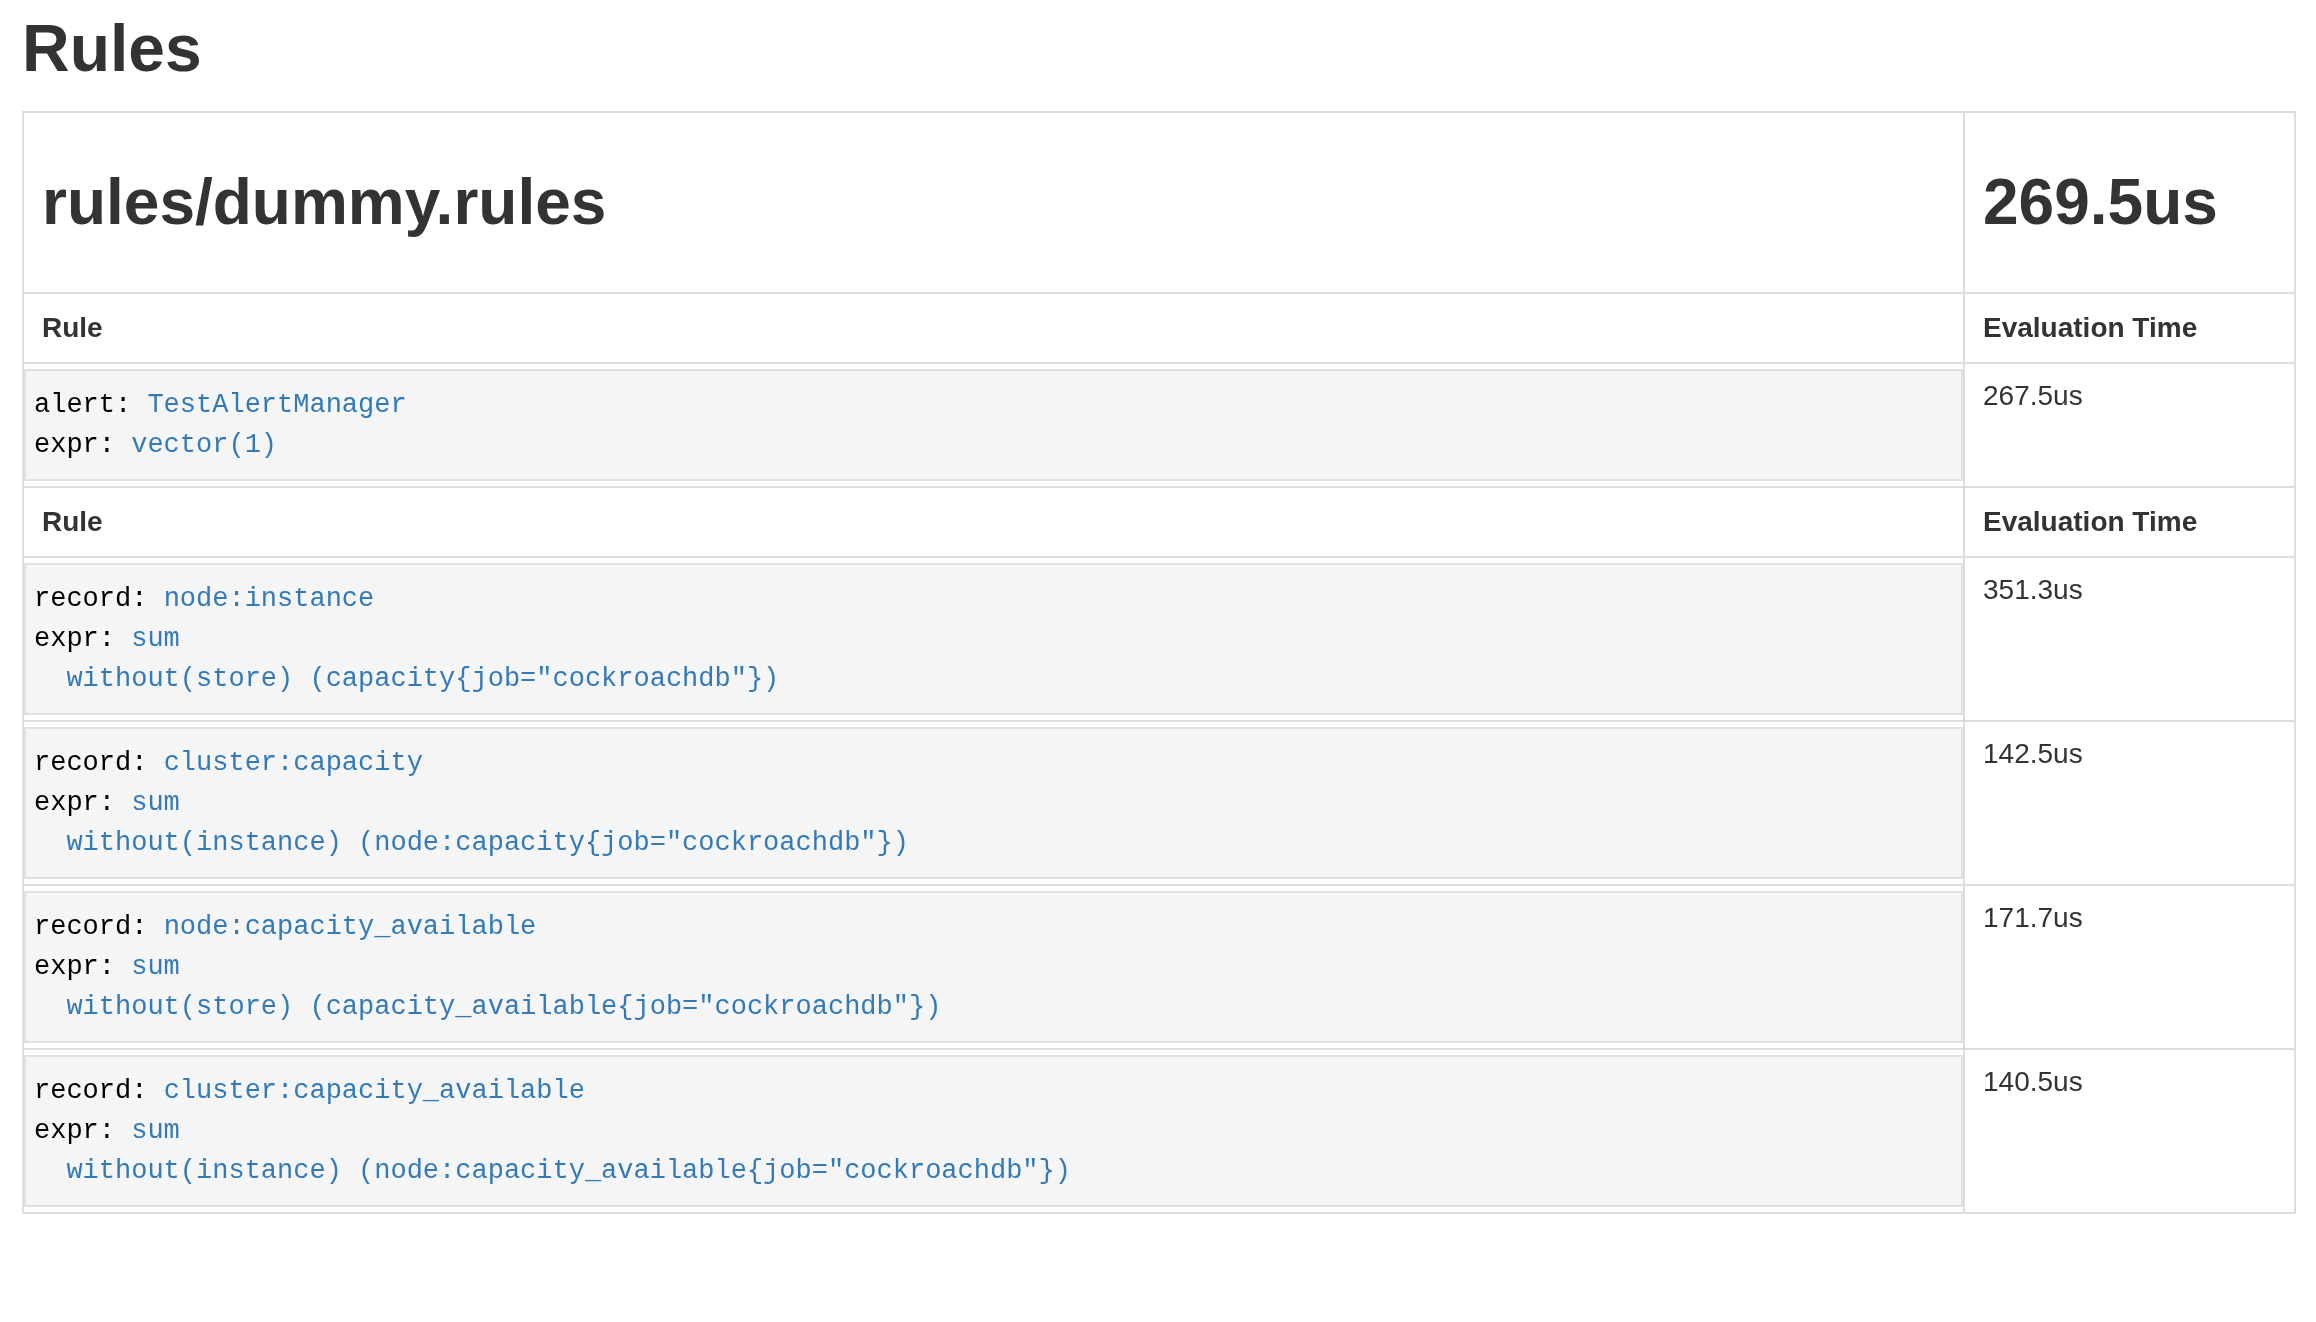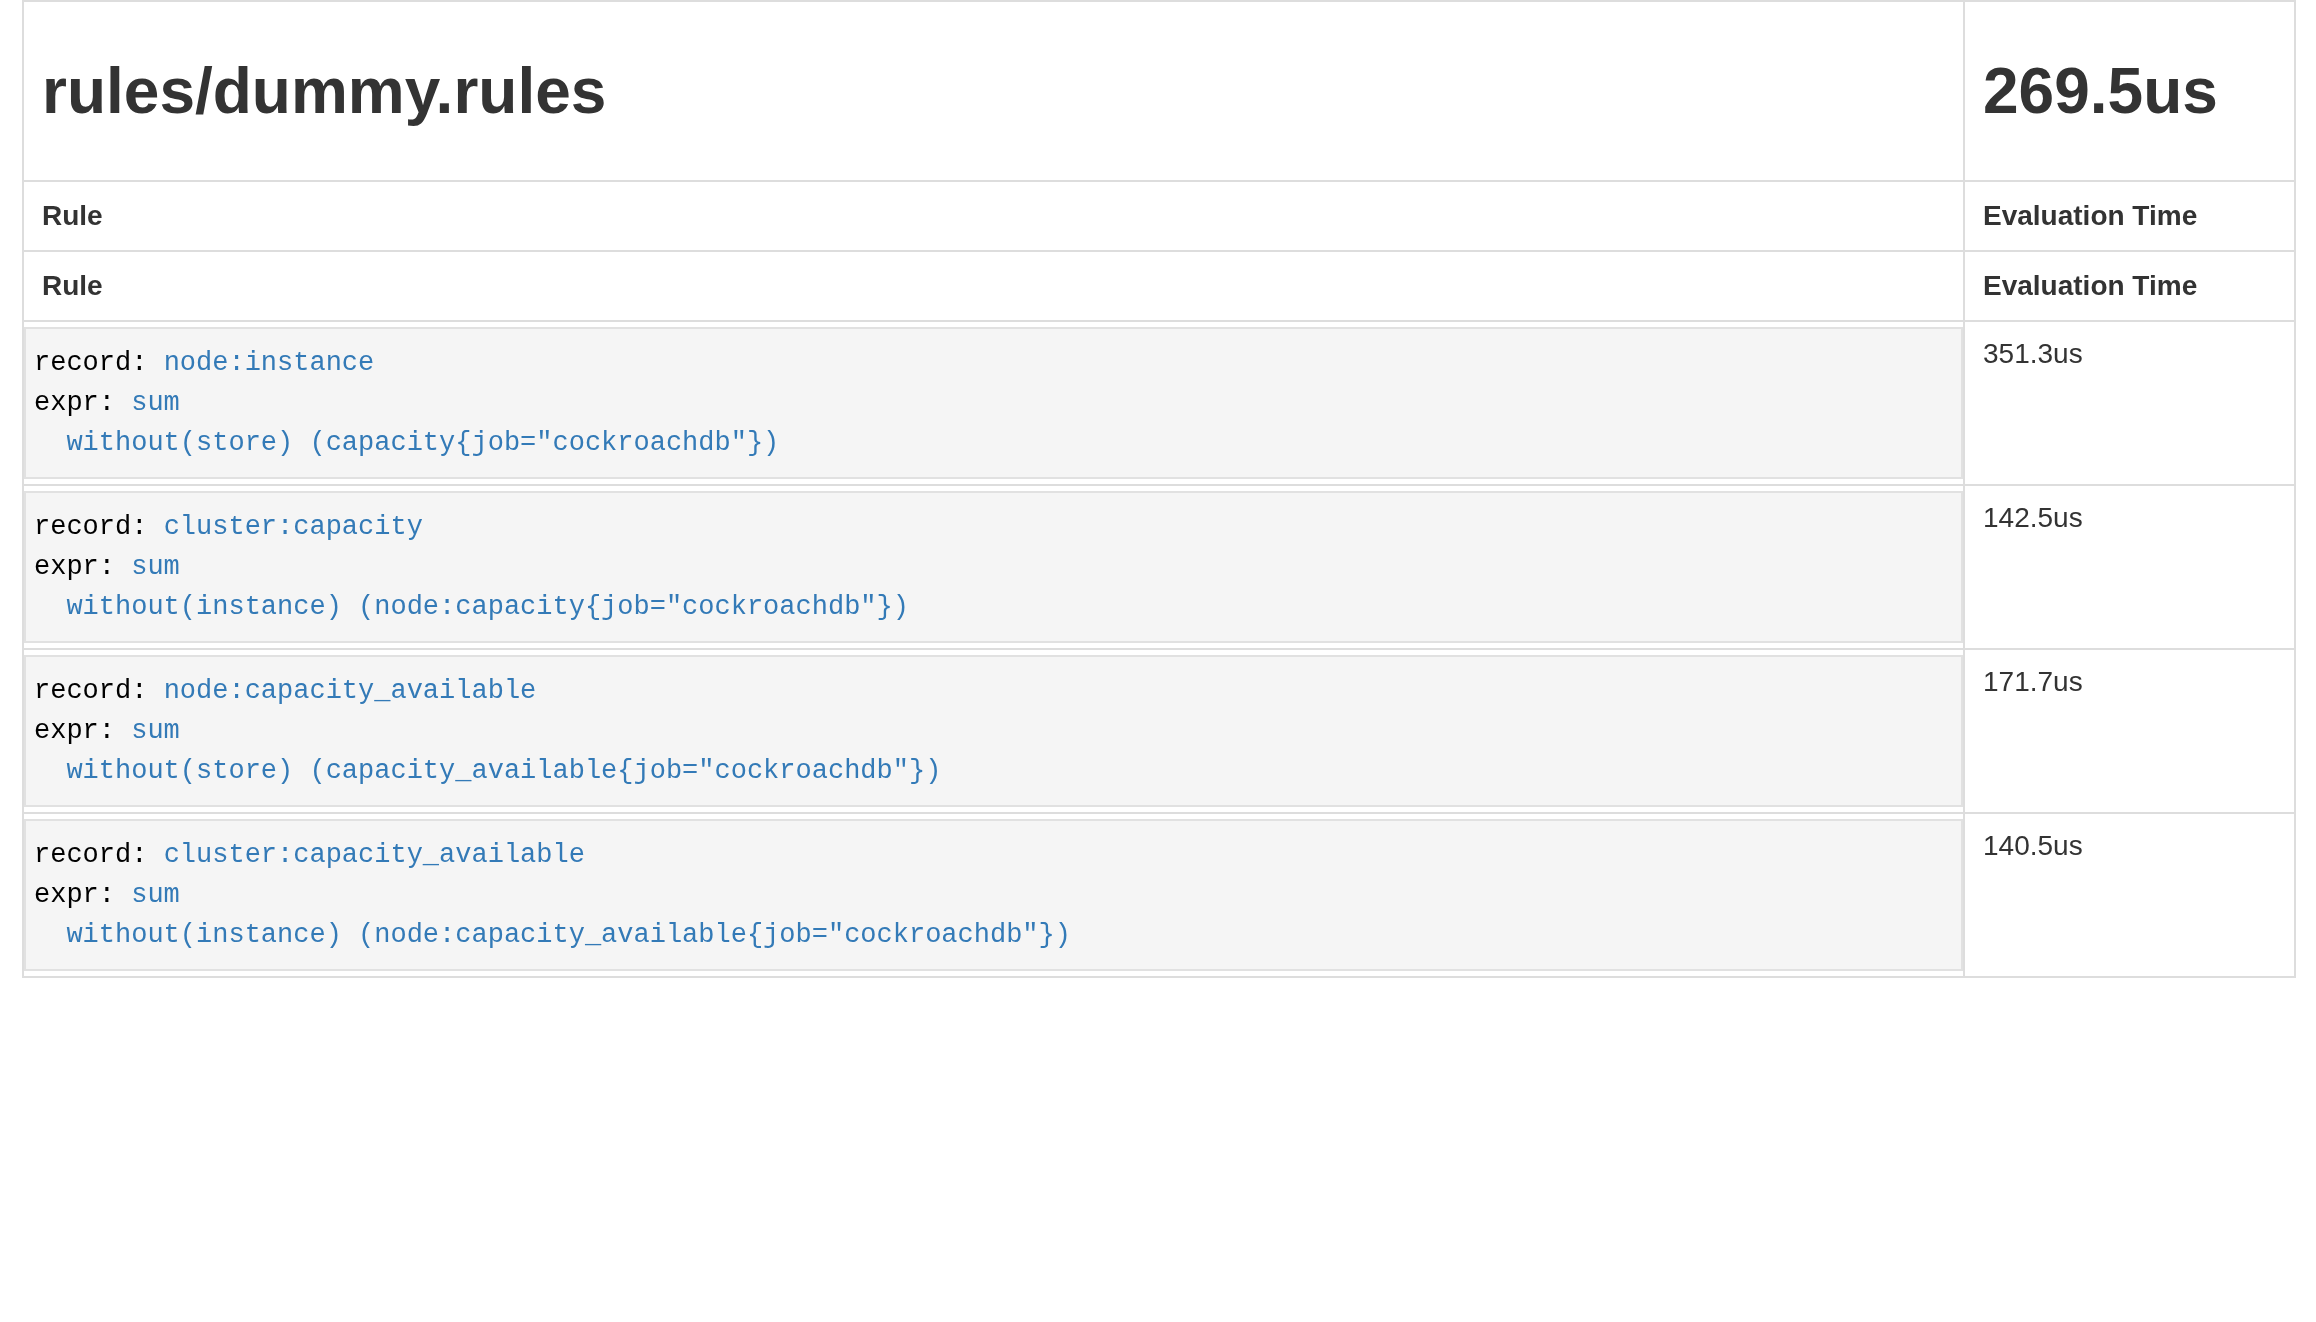--- a/index.html
+++ b/index.html
@@ -85,40 +85,47 @@
     padding: 16px 18px;
     vertical-align: top;
     background: #ffffff;
     color: #333333;
   }
 </style>
 </head>
 <body>
 
 <div class="container">
+  <h1 class="page-title">Rules</h1>
 
   <table class="rules-table">
     <colgroup>
       <col class="col-rule">
       <col class="col-eval">
     </colgroup>
     <tbody id="groups-body">
   <tr>
     <td class="group-header-cell">
       <h2>rules/dummy.rules</h2>
     </td>
     <td class="group-header-cell">
       <h2>269.5us</h2>
     </td>
   </tr>
   <tr>
     <td class="col-header-cell">Rule</td>
     <td class="col-header-cell">Evaluation Time</td>
   </tr>
 
+  <tr>
+    <td class="rule-cell">
+      <div class="rule-snippet"><div class="code-line"><span class="code-plain">alert: </span><span class="code-link">TestAlertManager</span></div><div class="code-line"><span class="code-plain">expr: </span><span class="code-link">vector(1)</span></div></div>
+    </td>
+    <td class="eval-cell">267.5us</td>
+  </tr>
 
   <tr>
     <td class="col-header-cell">Rule</td>
     <td class="col-header-cell">Evaluation Time</td>
   </tr>
 
   <tr>
     <td class="rule-cell">
       <div class="rule-snippet"><div class="code-line"><span class="code-plain">record: </span><span class="code-link">node:instance</span></div><div class="code-line"><span class="code-plain">expr: </span><span class="code-link">sum</span></div><div class="code-line"><span class="code-plain">  </span><span class="code-link">without(store) (capacity{job="cockroachdb"})</span></div></div>
     </td>

